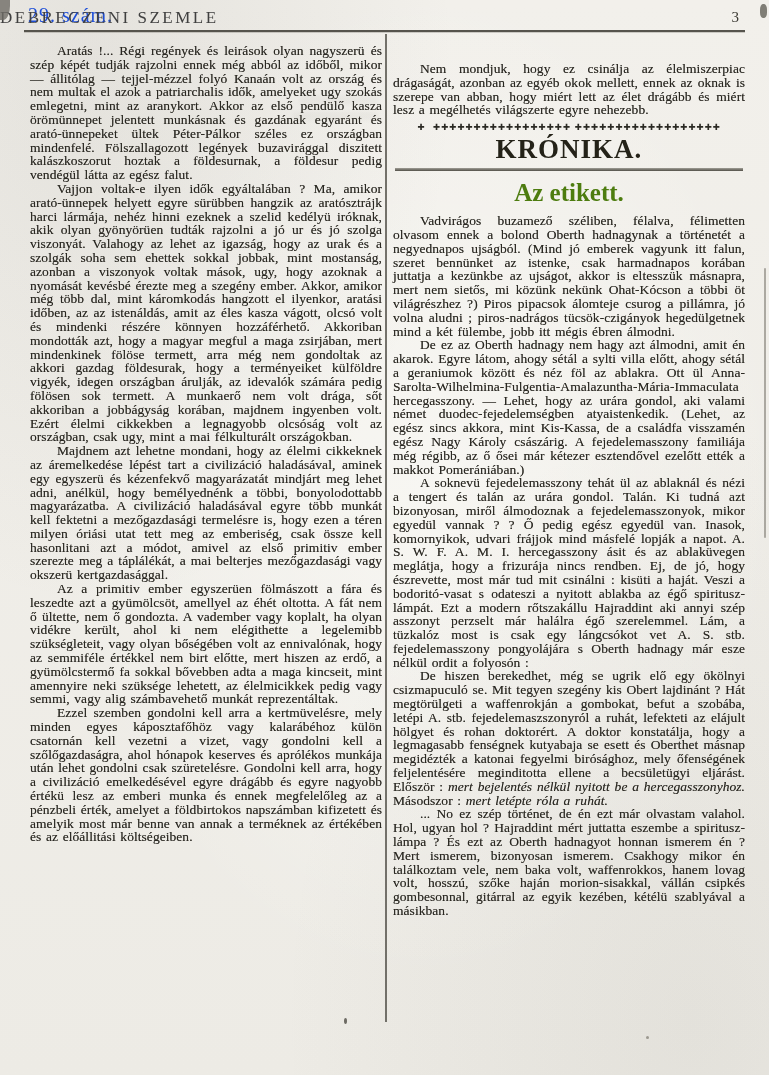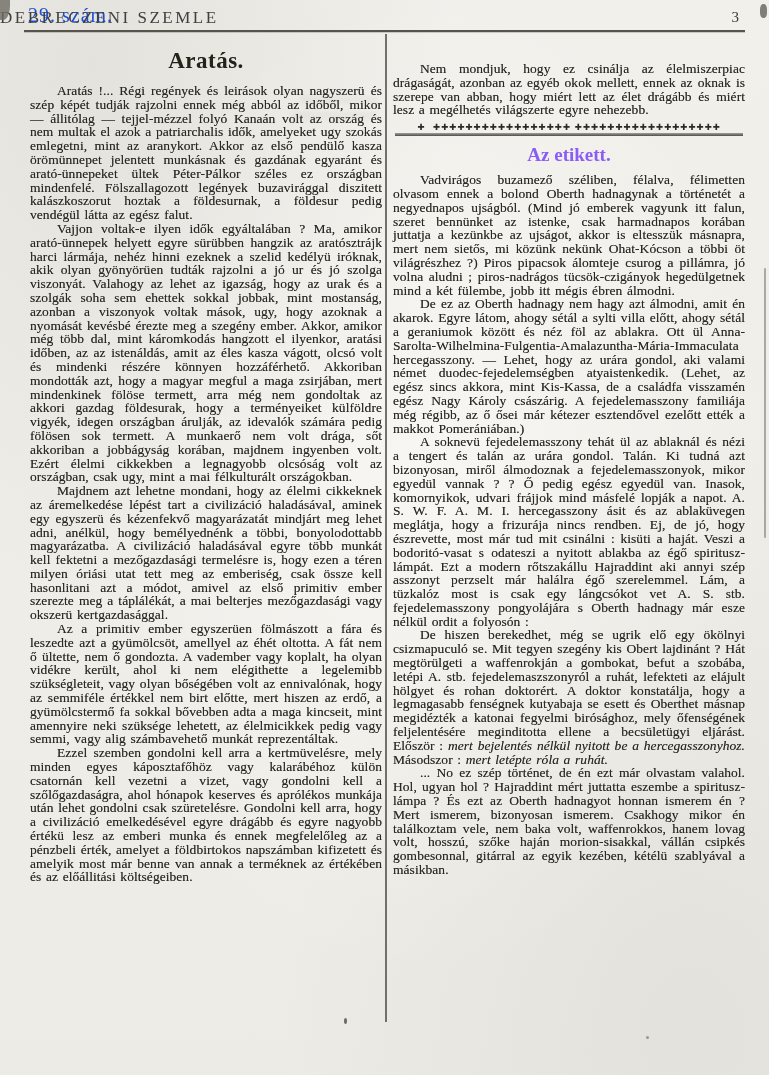--- a/index.html
+++ b/index.html
@@ -28,21 +28,21 @@
   .col p{
     margin:0;font-size:13.5px;line-height:13.8px;text-align:justify;text-indent:27px;
     word-spacing:1.2px;letter-spacing:.05px;overflow-wrap:break-word;
     text-shadow:0 0 .3px rgba(42,40,34,.55);
   }
   .col p em{}
   h1.article-title{margin:4px 0 10px;text-align:center;font-size:23px;font-weight:bold;
     letter-spacing:.5px;color:#252319;}
   h2.section-title{margin:2px 0 3px;text-align:center;font-size:27px;font-weight:bold;
     letter-spacing:1px;color:#242218;}
-  h3.subarticle-title{margin:8px 0 7px;text-align:center;font-size:19px;font-weight:bold;color:#8b5cf6;}
+  h3.subarticle-title{margin:8px 0 7px;text-align:center;font-size:25px;font-weight:bold;color:#4d7c0f;}
   .ornament{margin-top:5px;text-align:center;font-family:"DejaVu Sans",sans-serif;
     font-size:8.5px;letter-spacing:1px;white-space:nowrap;overflow:hidden;color:#2b2a24;}
   .section-rule{height:3px;margin:1px 2px 0;background:linear-gradient(to bottom,#a19f97,#514f47);}
   
   .artifact{position:absolute;pointer-events:none;}
   .a-tl{left:0;top:0;width:10px;height:20px;background:#6e6c65;border-radius:0 0 70% 0;opacity:.8;}
   .a-tr{right:2px;top:4px;width:7px;height:14px;background:#5a584f;border-radius:40%;opacity:.75;}
   .a-redge{right:3px;top:268px;width:2px;height:270px;background:#726f66;opacity:.55;border-radius:2px;}
   .a-dot1{left:344px;top:1018px;width:3px;height:6px;background:#4d4b43;border-radius:50%;opacity:.8;}
   .a-dot2{right:120px;top:1036px;width:3px;height:3px;background:#6a675e;border-radius:50%;opacity:.6;}
@@ -53,31 +53,31 @@
 </head>
 <body>
 
 <div class="hdr-issue">29. szám.</div>
 <div class="hdr-title">DEBRECZENI SZEMLE</div>
 <div class="hdr-page">3</div>
 <div class="hdr-rule"></div>
 <div class="col-divider"></div>
 
 <div class="col col-left">
-  <h1 class="article-title">Aratás.</h1>
   <p>Aratás !... Régi regények és leirások olyan nagyszerü és szép képét tudják rajzolni ennek még abból az időből, mikor — állitólag — tejjel-mézzel folyó Kanaán volt az ország és nem multak el azok a patriarchalis idők, amelyeket ugy szokás emlegetni, mint az aranykort. Akkor az első pendülő kasza örömünnepet jelentett munkásnak és gazdának egyaránt és arató-ünnepeket ültek Péter-Pálkor széles ez országban mindenfelé. Fölszallagozott legények buzavirággal diszitett kalászkoszorut hoztak a földesurnak, a földesur pedig vendégül látta az egész falut.</p>
   <p>Vajjon voltak-e ilyen idők egyáltalában ? Ma, amikor arató-ünnepek helyett egyre sürübben hangzik az aratósztrájk harci lármája, nehéz hinni ezeknek a szelid kedélyü iróknak, akik olyan gyönyörüen tudták rajzolni a jó ur és jó szolga viszonyát. Valahogy az lehet az igazság, hogy az urak és a szolgák soha sem ehettek sokkal jobbak, mint mostanság, azonban a viszonyok voltak mások, ugy, hogy azoknak a nyomását kevésbé érezte meg a szegény ember. Akkor, amikor még több dal, mint káromkodás hangzott el ilyenkor, aratási időben, az az istenáldás, amit az éles kasza vágott, olcsó volt és mindenki részére könnyen hozzáférhető. Akkoriban mondották azt, hogy a magyar megful a maga zsirjában, mert mindenkinek fölöse termett, arra még nem gondoltak az akkori gazdag földesurak, hogy a terményeiket külföldre vigyék, idegen országban árulják, az idevalók számára pedig fölösen sok termett. A munkaerő nem volt drága, sőt akkoriban a jobbágyság korában, majdnem ingyenben volt. Ezért élelmi cikkekben a legnagyobb olcsóság volt az országban, csak ugy, mint a mai félkulturált országokban.</p>
   <p>Majdnem azt lehetne mondani, hogy az élelmi cikkeknek az áremelkedése lépést tart a civilizáció haladásával, aminek egy egyszerü és kézenfekvő magyarázatát mindjárt meg lehet adni, anélkül, hogy bemélyednénk a többi, bonyolodottabb magyarázatba. A civilizáció haladásával egyre több munkát kell fektetni a mezőgazdasági termelésre is, hogy ezen a téren milyen óriási utat tett meg az emberiség, csak össze kell hasonlitani azt a módot, amivel az első primitiv ember szerezte meg a táplálékát, a mai belterjes mezőgazdasági vagy okszerü kertgazdasággal.</p>
   <p>Az a primitiv ember egyszerüen fölmászott a fára és leszedte azt a gyümölcsöt, amellyel az éhét oltotta. A fát nem ő ültette, nem ő gondozta. A vadember vagy koplalt, ha olyan vidékre került, ahol ki nem elégithette a legelemibb szükségleteit, vagy olyan bőségében volt az ennivalónak, hogy az semmiféle értékkel nem birt előtte, mert hiszen az erdő, a gyümölcstermő fa sokkal bővebben adta a maga kincseit, mint amennyire neki szüksége lehetett, az élelmicikkek pedig vagy semmi, vagy alig számbavehető munkát reprezentáltak.</p>
   <p>Ezzel szemben gondolni kell arra a kertmüvelésre, mely minden egyes káposztafőhöz vagy kalarábéhoz külön csatornán kell vezetni a vizet, vagy gondolni kell a szőlőgazdaságra, ahol hónapok keserves és aprólékos munkája után lehet gondolni csak szüretelésre. Gondolni kell arra, hogy a civilizáció emelkedésével egyre drágább és egyre nagyobb értékü lesz az emberi munka és ennek megfelelőleg az a pénzbeli érték, amelyet a földbirtokos napszámban kifizetett és amelyik most már benne van annak a terméknek az értékében és az előállitási költségeiben.</p>
 </div>
 
 <div class="col col-right">
   <p>Nem mondjuk, hogy ez csinálja az élelmiszerpiac drágaságát, azonban az egyéb okok mellett, ennek az oknak is szerepe van abban, hogy miért lett az élet drágább és miért lesz a megélhetés világszerte egyre nehezebb.</p>
   <div class="ornament">✚&nbsp;&nbsp;✚✚✚✚✚✚✚✚✚✚✚✚✚✚✚✚✚&nbsp;✚✚✚✚✚✚✚✚✚✚✚✚✚✚✚✚✚✚</div>
+  <h2 class="section-title">KRÓNIKA.</h2>
   <div class="section-rule"></div>
   <h3 class="subarticle-title">Az etikett.</h3>
   <p>Vadvirágos buzamező széliben, félalva, félimetten olvasom ennek a bolond Oberth hadnagynak a történetét a negyednapos ujságból. (Mind jó emberek vagyunk itt falun, szeret bennünket az istenke, csak harmadnapos korában juttatja a kezünkbe az ujságot, akkor is eltesszük másnapra, mert nem sietős, mi közünk nekünk Ohat-Kócson a többi öt világrészhez ?) Piros pipacsok álomteje csurog a pillámra, jó volna aludni ; piros-nadrágos tücsök-czigányok hegedülgetnek mind a két fülembe, jobb itt mégis ébren álmodni.</p>
   <p>De ez az Oberth hadnagy nem hagy azt álmodni, amit én akarok. Egyre látom, ahogy sétál a sylti villa előtt, ahogy sétál a geraniumok között és néz föl az ablakra. Ott ül Anna-Sarolta-Wilhelmina-Fulgentia-Amalazuntha-Mária-Immaculata hercegasszony. — Lehet, hogy az urára gondol, aki valami német duodec-fejedelemségben atyaistenkedik. (Lehet, az egész sincs akkora, mint Kis-Kassa, de a családfa visszamén egész Nagy Károly császárig. A fejedelemasszony familiája még régibb, az ő ősei már kétezer esztendővel ezelőtt ették a makkot Pomerániában.)</p>
   <p>A soknevü fejedelemasszony tehát ül az ablaknál és nézi a tengert és talán az urára gondol. Talán. Ki tudná azt bizonyosan, miről álmodoznak a fejedelemasszonyok, mikor egyedül vannak ? ? Ő pedig egész egyedül van. Inasok, komornyikok, udvari frájjok mind másfelé lopják a napot. A. S. W. F. A. M. I. hercegasszony ásit és az ablaküvegen meglátja, hogy a frizurája nincs rendben. Ej, de jó, hogy észrevette, most már tud mit csinálni : kisüti a haját. Veszi a bodoritó-vasat s odateszi a nyitott ablakba az égő spiritusz-lámpát. Ezt a modern rőtszakállu Hajraddint aki annyi szép asszonyt perzselt már halálra égő szerelemmel. Lám, a tüzkalóz most is csak egy lángcsókot vet A. S. stb. fejedelemasszony pongyolájára s Oberth hadnagy már esze nélkül ordit a folyosón :</p>
   <p><span>De hiszen berekedhet, még se ugrik elő egy ökölnyi csizmapuculó se. Mit tegyen szegény kis Obert lajdinánt ? Hát megtörülgeti a waffenrokján a gombokat, befut a szobába, letépi A. stb. fejedelemaszszonyról a ruhát, lefekteti az elájult hölgyet és rohan doktorért. A doktor konstatálja, hogy a legmagasabb fenségnek kutyabaja se esett és Oberthet másnap megidézték a katonai fegyelmi birósághoz, mely őfenségének feljelentésére meginditotta ellene a becsületügyi eljárást. Először : </span><em>mert bejelentés nélkül nyitott be a hercegasszonyhoz.</em><span> Másodszor : </span><em>mert letépte róla a ruhát.</em></p>
   <p>... No ez szép történet, de én ezt már olvastam valahol. Hol, ugyan hol ? Hajraddint mért juttatta eszembe a spiritusz-lámpa ? És ezt az Oberth hadnagyot honnan ismerem én ? Mert ismerem, bizonyosan ismerem. Csakhogy mikor én találkoztam vele, nem baka volt, waffenrokkos, hanem lovag volt, hosszú, szőke haján morion-sisakkal, vállán csipkés gombesonnal, gitárral az egyik kezében, kétélü szablyával a másikban.</p>
 </div>
 
 <div class="artifact a-tl"></div>

